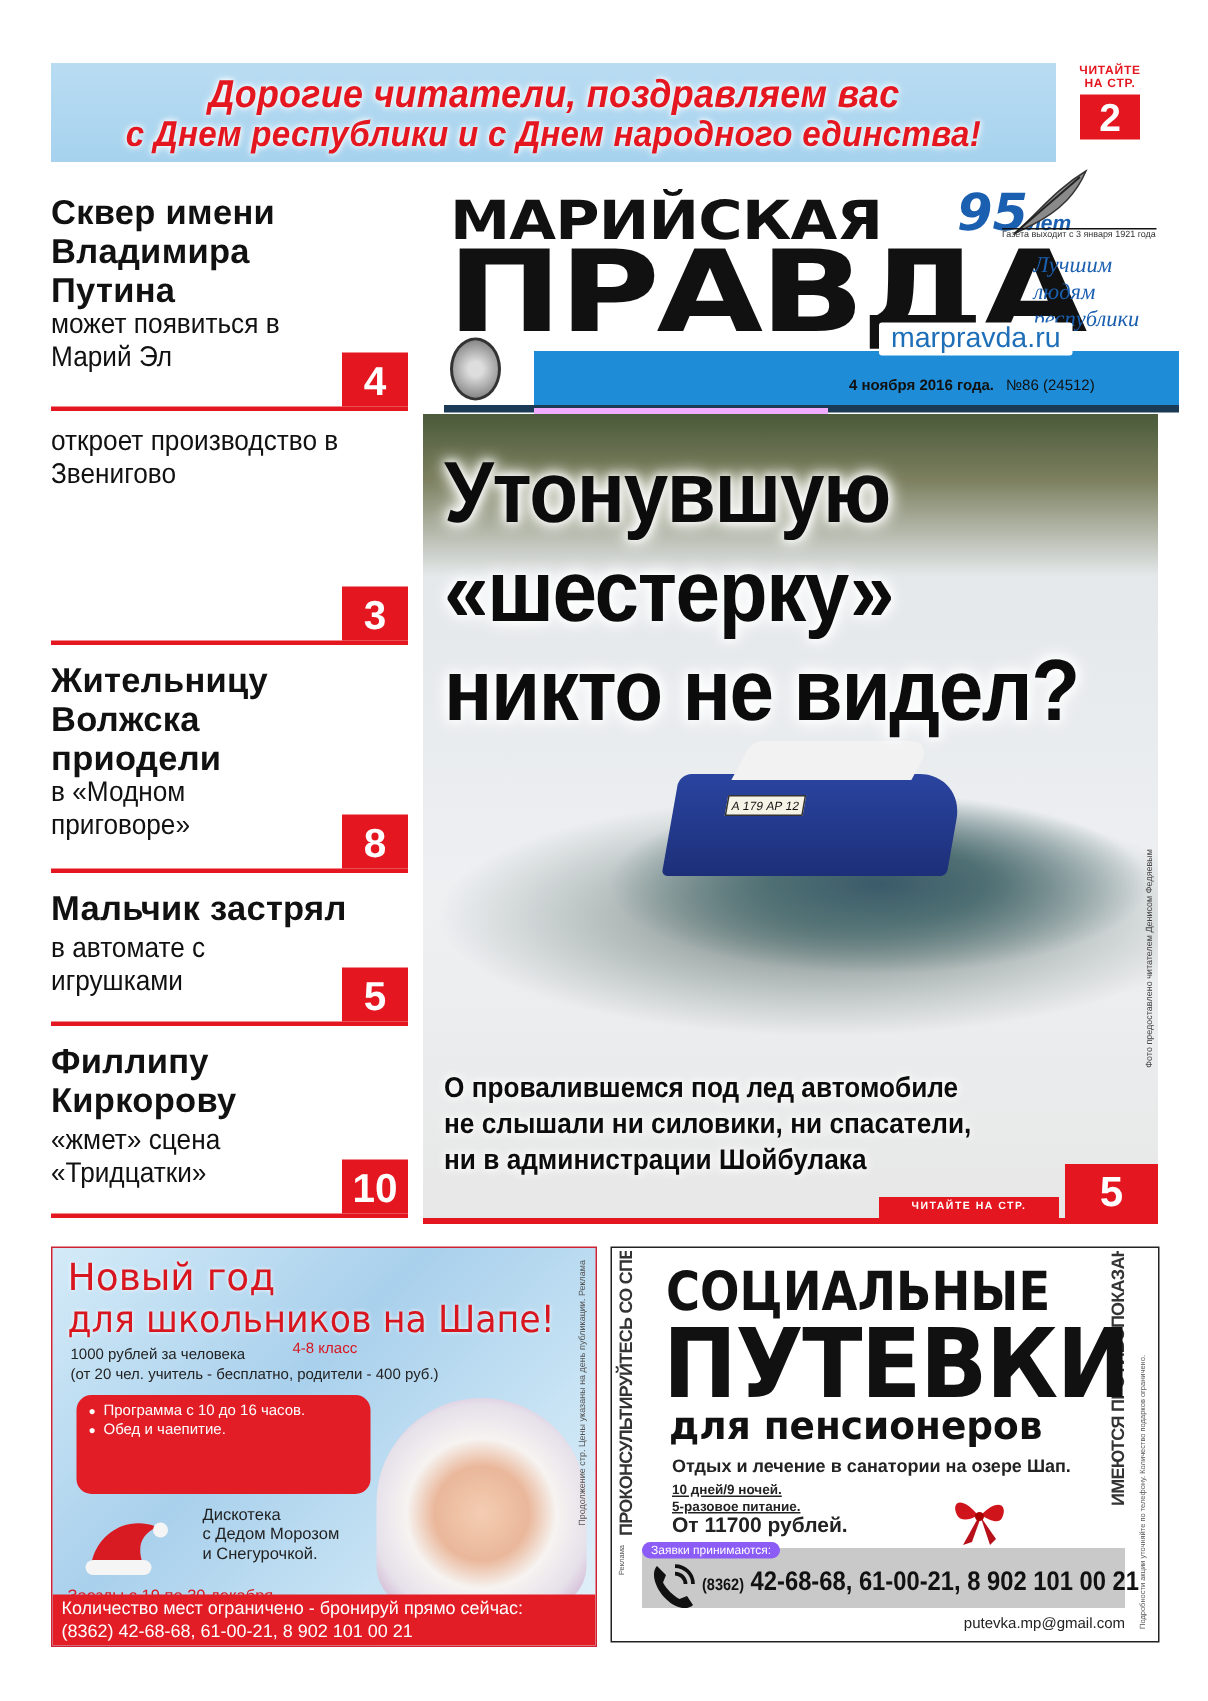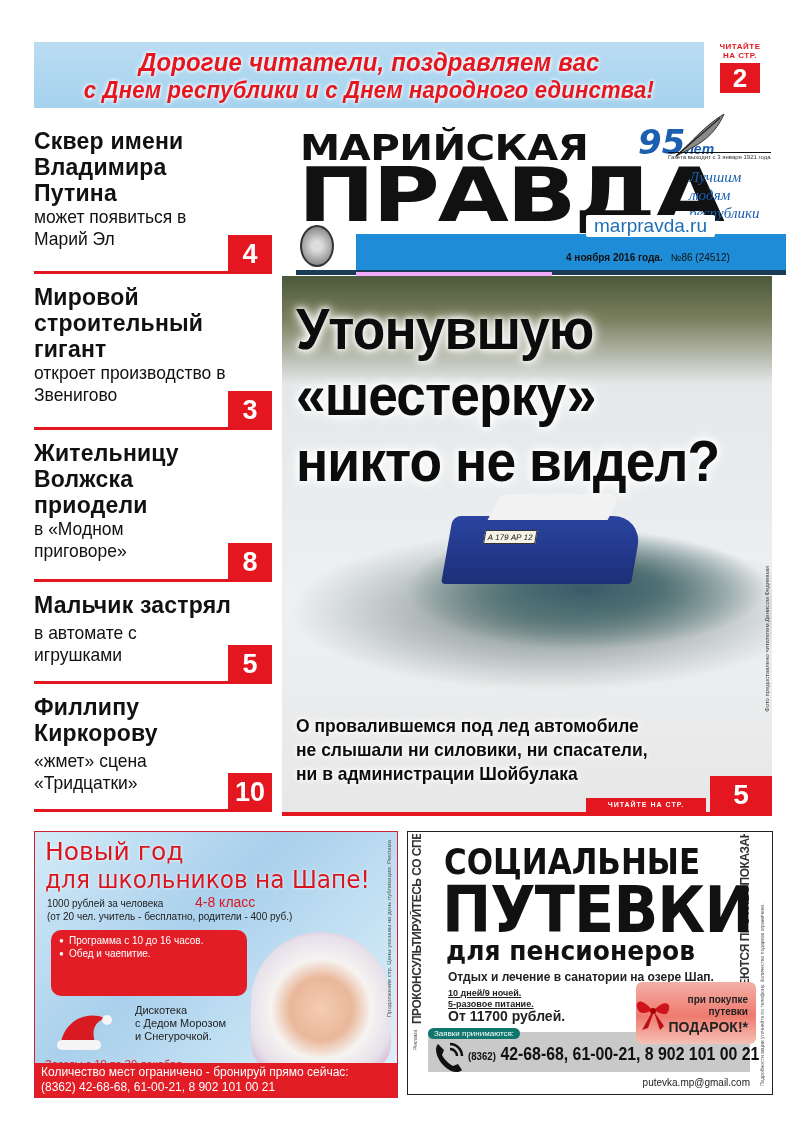--- a/index.html
+++ b/index.html
@@ -155,21 +155,21 @@
     background: linear-gradient(135deg, #d4ebf8 0%, #a9d0ec 40%, #c7e3f4 70%, #e6f2fa 100%);
   }
   .ad-left .t1, .ad-left .t2 {
     position: absolute; left: 10px; color: #d8161f; font-size: 25px; line-height: 28px;
     font-family: "DejaVu Sans", sans-serif; white-space: nowrap;
     text-shadow: 0 0 3px #fff;
   }
   .ad-left .t1 { top: 6px; }
   .ad-left .t2 { top: 34px; transform: scaleX(0.93); transform-origin: left; }
   .ad-left .price { position: absolute; left: 12px; top: 66px; font-size: 10px; color: #222; }
-  .ad-left .grade { position: absolute; left: 160px; top: 62px; font-size: 14px; color: #d8161f; }
+  .ad-left .grade { position: absolute; left: 160px; top: 62px; font-size: 10px; color: #d8161f; }
   .ad-left .price-note { position: absolute; left: 12px; top: 79px; font-size: 10px; color: #222; white-space: nowrap; }
   .ad-left .bullets {
     position: absolute; left: 16px; top: 98px; width: 196px; height: 66px; background: #e21d26;
     border-radius: 10px; padding: 4px 8px; color: #fff; font-size: 10px; line-height: 13px;
   }
   .ad-left .bullets li { list-style: none; padding-left: 10px; position: relative; }
   .ad-left .bullets li::before { content: "●"; position: absolute; left: 0; font-size: 8px; }
   .ad-left .disco { position: absolute; left: 100px; top: 172px; font-size: 11px; line-height: 13px; color: #222; }
   .santa-hat {
     position: absolute; left: 20px; top: 176px; width: 58px; height: 44px;
@@ -235,21 +235,21 @@
     background: linear-gradient(180deg, #f4b0a8 0%, #ef7a6e 55%, #f7c2b6 100%);
     border-radius: 6px; text-align: right; padding: 12px 8px 0 0;
     color: #222; font-weight: bold; font-size: 10px; line-height: 12px;
   }
   .ad-right .gift .big { font-size: 14px; line-height: 18px; }
   .bow { position: absolute; left: 224px; top: 160px; width: 42px; height: 40px; }
   .ad-right .phone-band {
     position: absolute; left: 20px; top: 200px; width: 322px; height: 40px; background: #c9c9c9;
   }
   .ad-right .req-tag {
-    position: absolute; left: 20px; top: 196px; background: #0f766e; color: #fff;
+    position: absolute; left: 20px; top: 196px; background: #8b5cf6; color: #fff;
     font-size: 8px; padding: 1px 6px; border-radius: 6px;
   }
   .phone-icon { position: absolute; left: 24px; top: 208px; width: 34px; height: 34px; }
   .ad-right .phones {
     position: absolute; left: 60px; top: 212px; font-size: 18px; font-weight: bold; color: #111;
     white-space: nowrap; transform: scaleX(0.88); transform-origin: left;
   }
   .ad-right .phones .code { font-size: 11px; }
   .ad-right .email { position: absolute; right: 22px; bottom: 6px; font-size: 10px; color: #222; }
 </style>
@@ -265,21 +265,20 @@
   <div class="num">2</div>
 </div>
 
 <div class="teasers">
   <div class="teaser" style="height:146px;">
     <div class="head" style="width:180px;">Сквер имени Владимира Путина</div>
     <div class="sub" style="width:180px;">может появиться в Марий Эл</div>
     <div class="pg">4</div>
   </div>
   <div class="teaser" style="height:146px; margin-top:10px;">
-    <div class="head" style="width:200px;">Мировой строительный гигант</div>
     <div class="sub" style="width:230px;">откроет производство в Звенигово</div>
     <div class="pg">3</div>
   </div>
   <div class="teaser" style="height:142px; margin-top:10px;">
     <div class="head" style="width:170px;">Жительницу Волжска приодели</div>
     <div class="sub" style="width:130px;">в «Модном приговоре»</div>
     <div class="pg">8</div>
   </div>
   <div class="teaser" style="height:92px; margin-top:10px;">
     <div class="head" style="white-space:nowrap;">Мальчик застрял</div>
@@ -387,25 +386,20 @@
   <div class="req-tag">Заявки принимаются:</div>
   <svg class="phone-icon" viewBox="0 0 34 34">
     <path d="M6 4 C2 8 4 18 12 26 C18 32 26 34 30 30 L26 24 L21 26 C17 24 12 19 10 15 L12 10 Z" fill="#111"></path>
     <path d="M18 4 A12 12 0 0 1 30 16" stroke="#111" stroke-width="2.5" fill="none"></path>
     <path d="M18 9 A7 7 0 0 1 25 16" stroke="#111" stroke-width="2.5" fill="none"></path>
   </svg>
   <div class="phones">
     <span class="code">(8362)</span>
     <span>42-68-68, 61-00-21, 8 902 101 00 21</span>
   </div>
-  <div class="gift">
-    <div>при покупке</div>
-    <div>путевки</div>
-    <div class="big">ПОДАРОК!*</div>
-  </div>
   <svg class="bow" viewBox="0 0 42 40">
     <path d="M20 18 C8 4 2 10 6 18 C8 22 14 22 20 18 Z" fill="#d0141c"></path>
     <path d="M22 18 C34 6 40 12 36 20 C34 24 28 22 22 18 Z" fill="#d0141c"></path>
     <path d="M20 20 L10 38 L16 36 L21 22 Z" fill="#b8101a"></path>
     <path d="M22 20 L28 38 L32 34 L23 21 Z" fill="#b8101a"></path>
     <circle cx="21" cy="19" r="3" fill="#a00"></circle>
   </svg>
   <div class="email">putevka.mp@gmail.com</div>
 </div>
 

